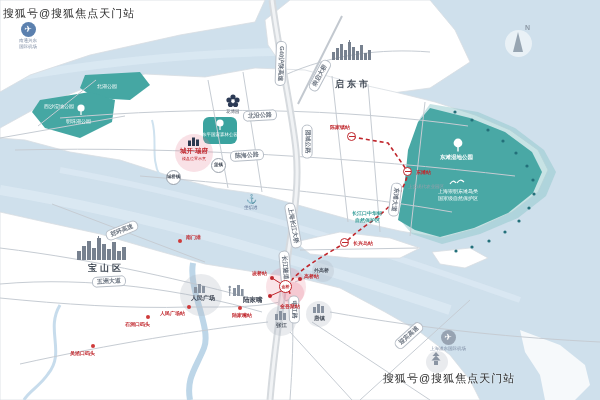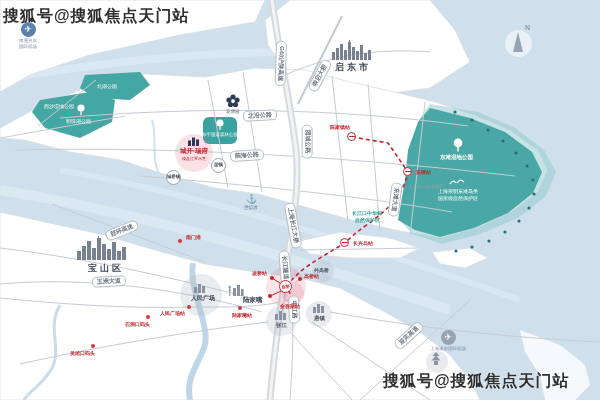--- a/index.html
+++ b/index.html
@@ -1,20 +1,20 @@
 <!DOCTYPE html>
 <html><head>
 <meta charset="utf-8">
 <style>
   html,body{margin:0;padding:0;background:#e8edf2;}
   #stage{position:relative;width:600px;height:400px;overflow:hidden;background:#cfe0ec;
          font-family:"Liberation Sans",sans-serif;}
   #baseSvg{position:absolute;left:0;top:0;z-index:0;}
   .ov{position:absolute;z-index:3;white-space:nowrap;}
-  .watermark{z-index:9;font-size:16px;font-weight:700;color:#2e2e2e;letter-spacing:1px;
+  .watermark{z-index:9;font-size:11px;font-weight:400;color:#2e2e2e;letter-spacing:1px;
              text-shadow:0 0 2px rgba(255,255,255,.8);}
   .citylab{font-size:9px;font-weight:700;color:#3f4854;letter-spacing:3px;}
   .pill{font-size:6px;font-weight:700;color:#6b7480;background:#fff;border:0.5px solid #b6bdc6;
         border-radius:5px;padding:1px 4px;line-height:1.2;transform-origin:center;}
   .wlab{font-size:5.5px;color:#ffffff;font-weight:700;}
   .wlab2{font-size:5px;color:#ffffff;}
   .tlab{font-size:5px;color:#2f9a96;font-weight:700;line-height:1.3;text-align:center;}
   .rlab{font-size:5px;color:#c0272d;font-weight:700;}
   .glab{font-size:4.5px;color:#97a0ab;}
   .dlab{font-size:6.5px;color:#3a4250;font-weight:700;}
@@ -187,21 +187,21 @@
         <rect x="13" y="10" width="3" height="10"></rect>
     <rect x="17" y="2" width="3" height="18"></rect>
         <rect x="21" y="7" width="3" height="13"></rect>
     <rect x="25" y="11" width="3" height="9"></rect>
         <rect x="29" y="5" width="3" height="15"></rect>
     <rect x="33" y="13" width="3" height="7"></rect>
         <rect x="37" y="10" width="3" height="10"></rect>
     <rect x="18" y="0" width="1" height="4"></rect>
       </g>
   </svg>
-  <div class="ov citylab" style="left:335px;top:61px;">启东市</div>
+  <div class="ov citylab" style="left:335px;top:78px;">启东市</div>
 
   <svg class="ov" style="left:76px;top:236px;" width="56" height="24">
     <g fill="#77818f">
         <rect x="1" y="15" width="4" height="9"></rect>
         <rect x="6" y="10" width="4" height="14"></rect>
     <rect x="11" y="5" width="4" height="19"></rect>
         <rect x="16" y="12" width="4" height="12"></rect>
     <rect x="21" y="2" width="4" height="22"></rect>
         <rect x="26" y="8" width="4" height="16"></rect>
     <rect x="31" y="13" width="4" height="11"></rect>

